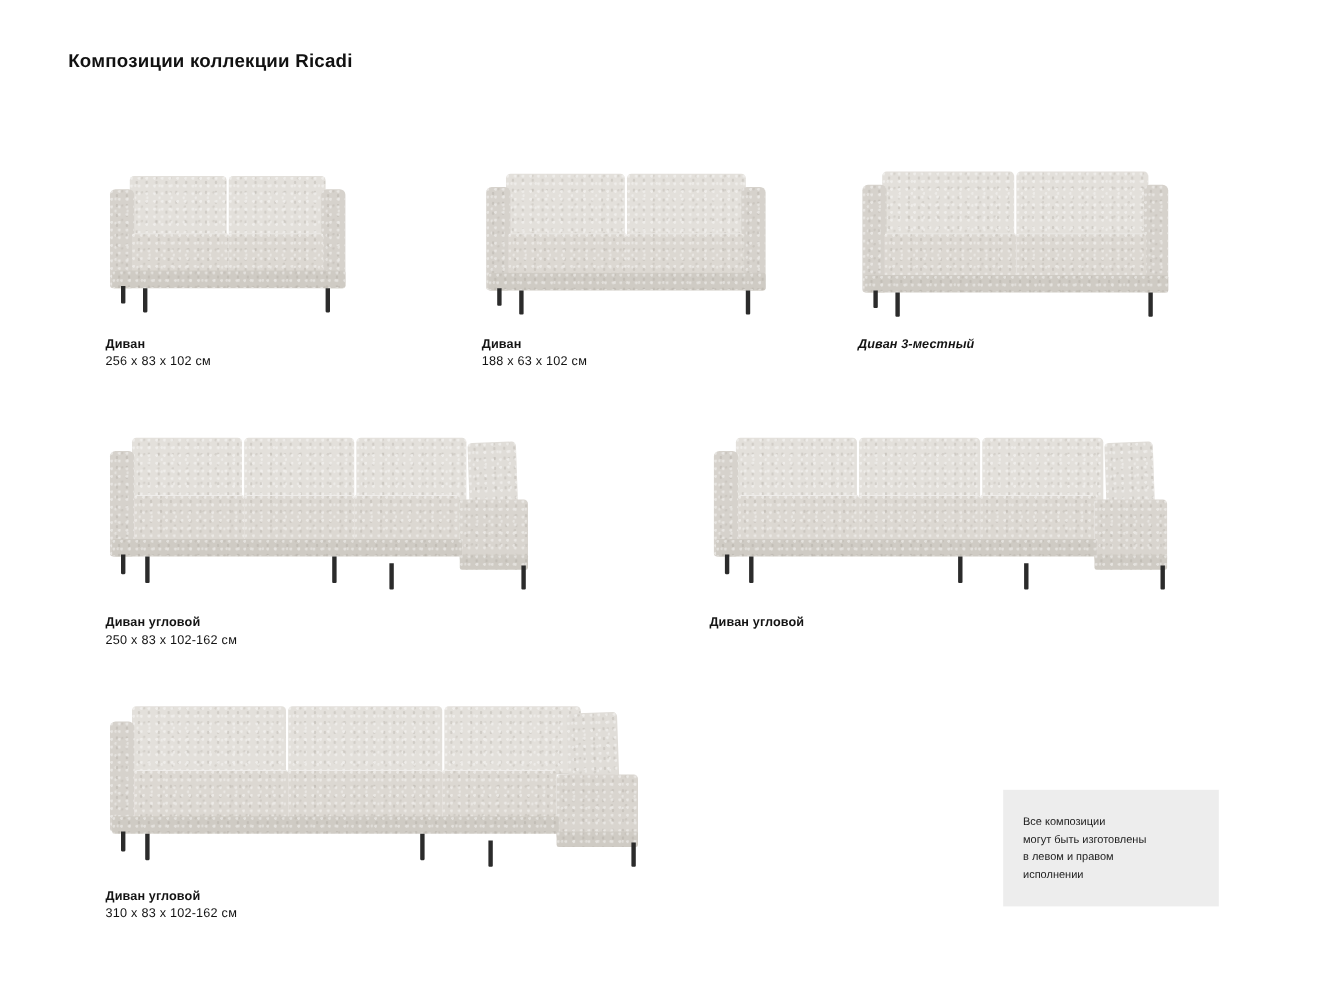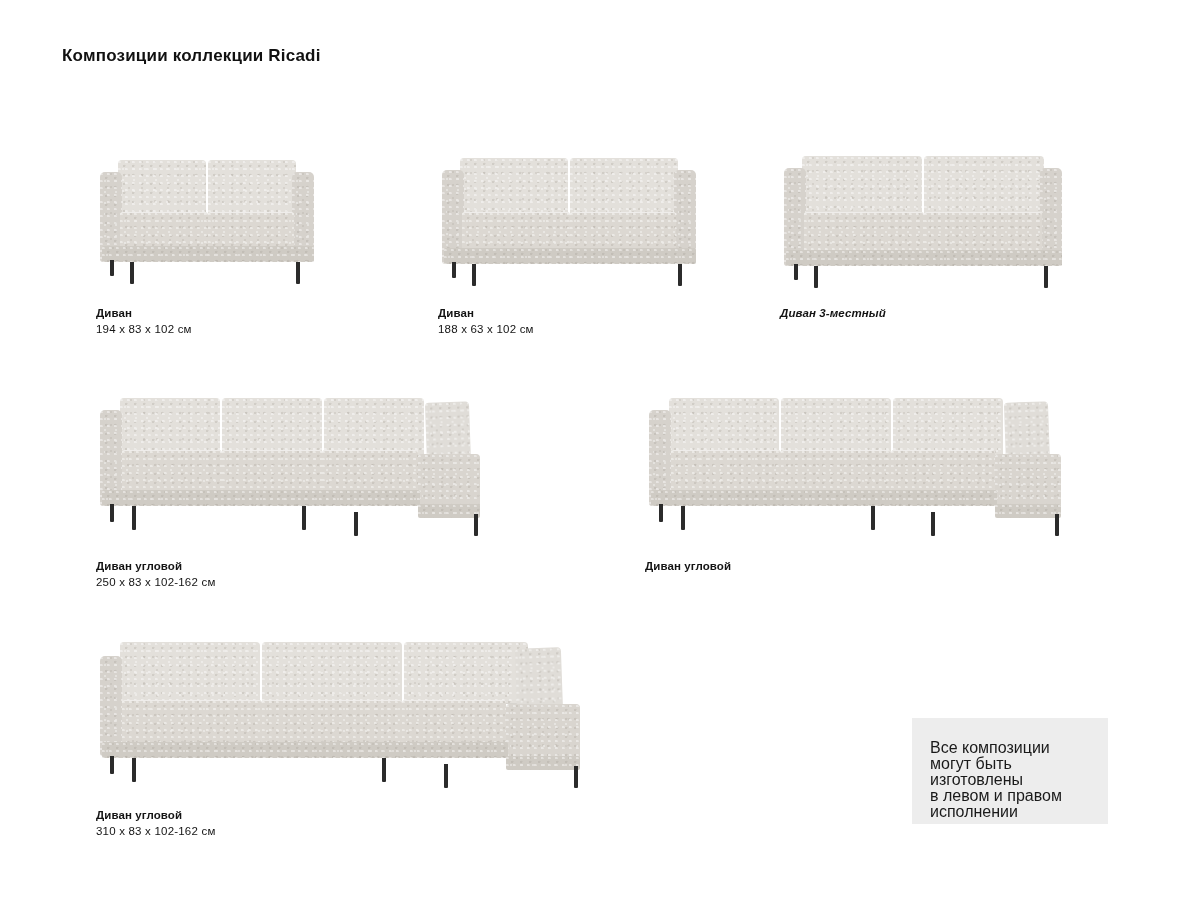--- a/index.html
+++ b/index.html
@@ -114,21 +114,21 @@
     top: 718px;
     width: 196px;
     height: 106px;
     background: #ededed;
   }
   .note-text {
     position: absolute;
     left: 18px;
     top: 22px;
     width: 165px;
-    font-size: 16px;
+    font-size: 10px;
     line-height: 16px;
     color: #1a1a1a;
     white-space: pre-line;
   }
 </style>
 </head>
 <body>
 
 <div class="page">
 
@@ -163,21 +163,21 @@
             <span class="texture"></span>
           </div>
 
         <div class="leg" style="position:absolute; left:34px; top:112px; height:22px;"></div>
         <div class="leg" style="position:absolute; left:200px; top:112px; height:22px;"></div>
         <div class="leg" style="position:absolute; left:14px; top:110px; height:16px;"></div>
       </div>
     </div>
     <div class="caption" style="margin-top:20px;">
       <span class="name">Диван</span>
-      <span class="dims">194 x 83 x 102 см</span>
+      <span class="dims">256 x 83 x 102 см</span>
     </div>
   </div>
 
   <div class="product" style="left:438px; top:150px; width:290px;">
     <div class="art" style="width:290px;height:135px;">
       <div class="sofa" style="width:290px;height:135px;">
         <div class="piece backcush" style="left:22px; top:8px; width:108px; height:60px;">
             <span class="texture"></span>
           </div>
         <div class="piece backcush" style="left:132px; top:8px; width:108px; height:60px;">

